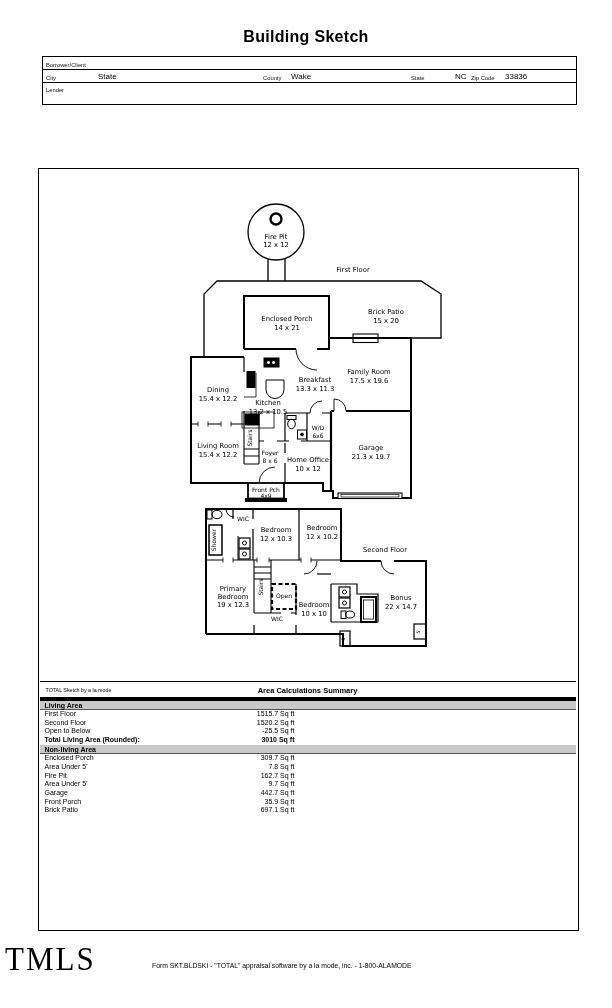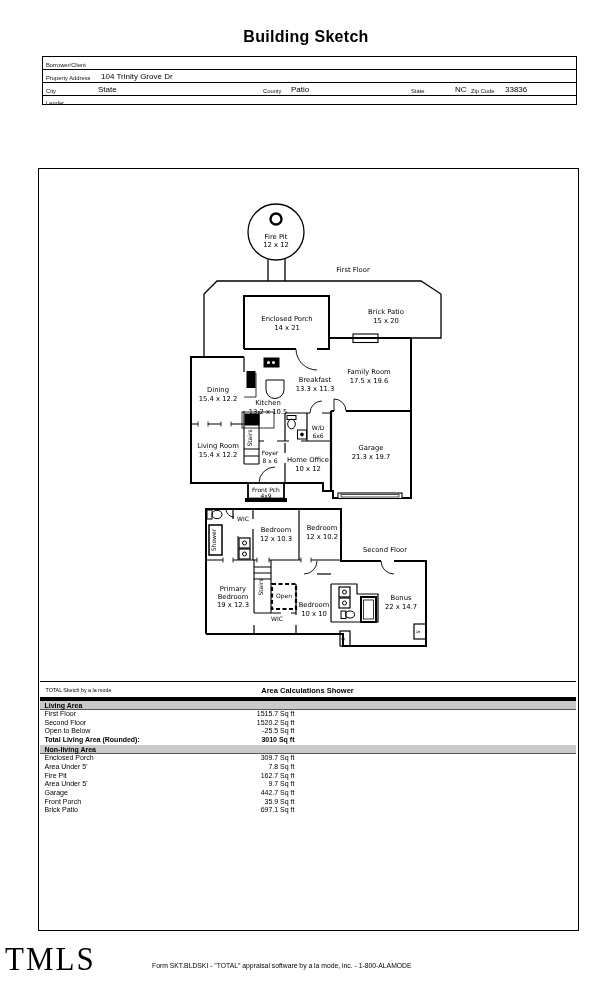--- a/index.html
+++ b/index.html
@@ -44,28 +44,24 @@
 
 <div id="page">
 
   <div class="abs" id="title">Building Sketch</div>
 
   <div class="abs" id="hdr">
     <div class="hrow" style="height:11.5px">
       <span class="flabel" style="left:3px">Borrower/Client</span>
     </div>
     <div class="hrow" style="height:12px">
-      <span class="flabel" style="left:3px">Property Address</span>
-      <span class="fval" style="left:58px">104 Trinity Grove Dr</span>
-    </div>
-    <div class="hrow" style="height:12px">
       <span class="flabel" style="left:3px">City</span>
       <span class="fval" style="left:55px">State</span>
       <span class="flabel" style="left:220px">County</span>
-      <span class="fval" style="left:248px">Patio</span>
+      <span class="fval" style="left:248px">Wake</span>
       <span class="flabel" style="left:368px">State</span>
       <span class="fval" style="left:412px">NC</span>
       <span class="flabel" style="left:428px">Zip Code</span>
       <span class="fval" style="left:462px">33836</span>
     </div>
     <div class="hrow" style="height:11.5px">
       <span class="flabel" style="left:3px">Lender</span>
     </div>
   </div>
 
@@ -234,21 +230,21 @@
         <text x="400" y="608">22 x 14.7</text>
         <text x="344" y="637.5" class="xs" transform="rotate(-90 344 637.5)">5'</text>
         <text x="419" y="630.5" class="xs" transform="rotate(-90 419 630.5)">5'</text>
       </g>
     </svg>
   </div>
 
   <div class="abs" id="summary">
     <div id="sumhead">
       <span id="credit">TOTAL Sketch by a la mode</span>
-      <span id="sumtitle">Area Calculations Shower</span>
+      <span id="sumtitle">Area Calculations Summary</span>
     </div>
     <div id="thickbar"></div>
     <div class="band">Living Area</div>
     <div class="arow">
       <span class="alabel">First Floor</span>
       <span class="aval">1515.7 Sq ft</span>
     </div>
     <div class="arow">
       <span class="alabel">Second Floor</span>
       <span class="aval">1520.2 Sq ft</span>

